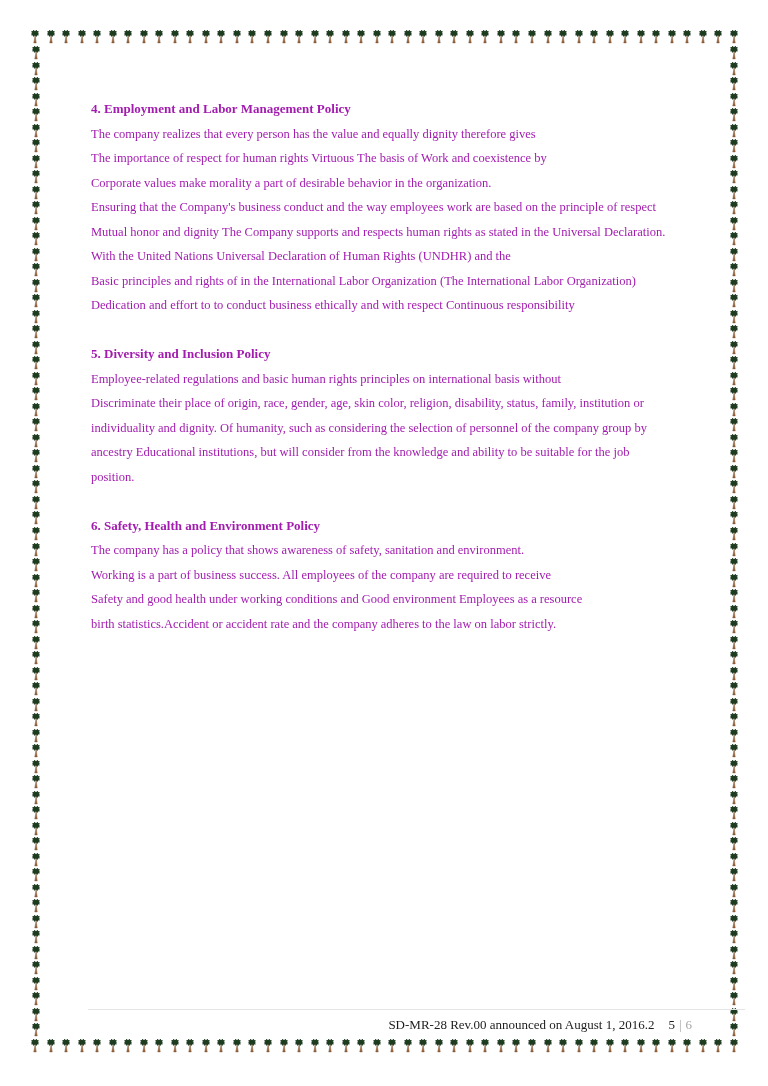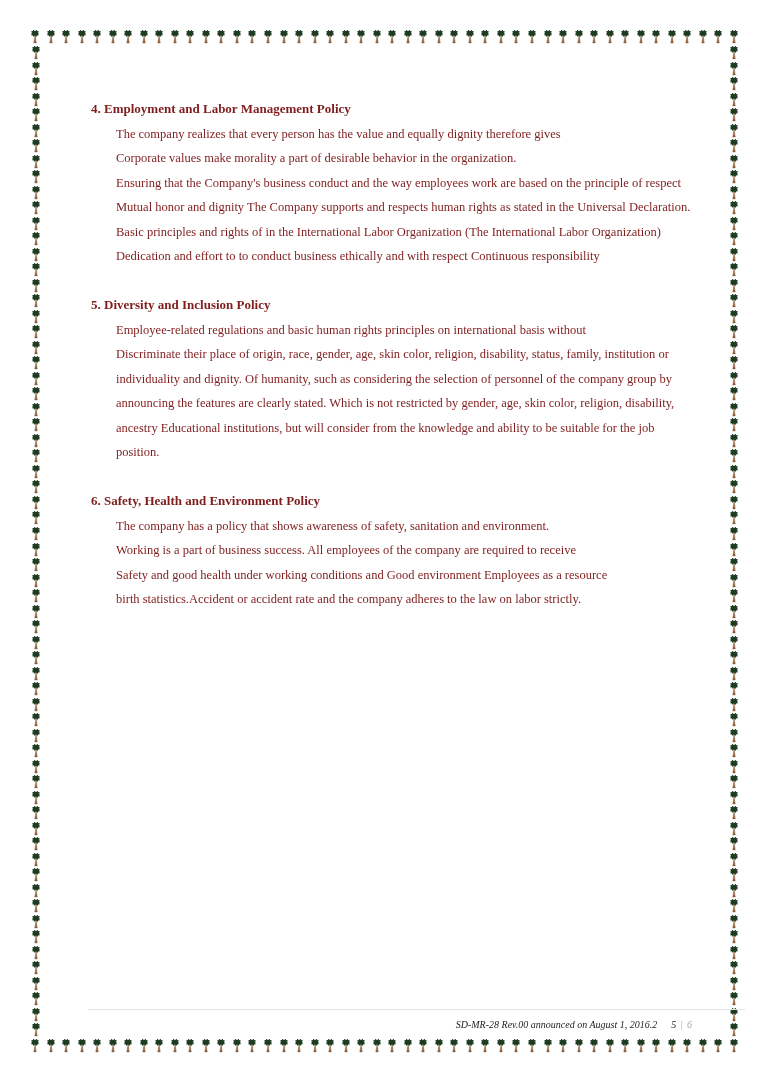--- a/index.html
+++ b/index.html
@@ -12,28 +12,28 @@
   }
   
   .b-strip{position:absolute;display:flex;}
   .b-top{left:28px;top:29px;width:713px;flex-direction:row;justify-content:space-between;}
   .b-bottom{left:28px;top:1038px;width:713px;flex-direction:row;justify-content:space-between;}
   .b-left{left:29px;top:45px;height:993px;flex-direction:column;justify-content:space-between;}
   .b-right{left:727px;top:45px;height:993px;flex-direction:column;justify-content:space-between;}
   .tree{width:14px;height:15px;flex:0 0 auto;display:block;}
 
   
-  .content{position:absolute;left:91px;top:97px;width:620px;color:#7f1d1d;}
-  .line{height:24.5px;line-height:24.5px;font-size:12.5px;white-space:nowrap;margin-left:25px;}
+  .content{position:absolute;left:91px;top:97px;width:620px;color:#a21caf;}
+  .line{height:24.5px;line-height:24.5px;font-size:12.5px;white-space:nowrap;}
   .heading{height:24.5px;line-height:24.5px;font-size:13px;font-weight:bold;white-space:nowrap;}
   .blank{height:24.5px;}
 
   
   .footer-rule{position:absolute;left:88px;top:1009px;width:657px;border-top:1px solid #e4e4e4;}
-  .footer{position:absolute;top:1016px;right:76px;font-size:10px;color:#1c1c1c;white-space:nowrap;line-height:18px;font-style:italic;}
+  .footer{position:absolute;top:1016px;right:76px;font-size:13px;color:#1c1c1c;white-space:nowrap;line-height:18px;}
   .footer .cur{margin-left:14px;color:#1c1c1c;}
   .footer .sep{margin:0 4px;color:#a6a6a6;}
   .footer .total{color:#a6a6a6;}
 </style>
 </head>
 <body>
 
 <svg width="0" height="0" style="position:absolute" aria-hidden="true">
   <defs>
     <g id="palm-tree">
@@ -717,31 +717,32 @@
         <use href="#palm-tree"></use>
       </svg>
       <svg class="tree" viewBox="0 -2 32 42">
         <use href="#palm-tree"></use>
       </svg>
     </div>
 
   <div class="content" id="content">
       <div class="heading">4. Employment and Labor Management Policy</div>
       <div class="line">The company realizes that every person has the value and equally dignity therefore gives</div>
+      <div class="line">The importance of respect for human rights Virtuous The basis of Work and coexistence by</div>
       <div class="line">Corporate values make morality a part of desirable behavior in the organization.</div>
       <div class="line">Ensuring that the Company's business conduct and the way employees work are based on the principle of respect</div>
       <div class="line">Mutual honor and dignity The Company supports and respects human rights as stated in the Universal Declaration.</div>
+      <div class="line">With the United Nations Universal Declaration of Human Rights (UNDHR) and the</div>
       <div class="line">Basic principles and rights of in the International Labor Organization (The International Labor Organization)</div>
       <div class="line">Dedication and effort to to conduct business ethically and with respect Continuous responsibility</div>
       <div class="blank"></div>
       <div class="heading">5. Diversity and Inclusion Policy</div>
       <div class="line">Employee-related regulations and basic human rights principles on international basis without</div>
       <div class="line">Discriminate their place of origin, race, gender, age, skin color, religion, disability, status, family, institution or</div>
       <div class="line">individuality and dignity. Of humanity, such as considering the selection of personnel of the company group by</div>
-      <div class="line">announcing the features are clearly stated. Which is not restricted by gender, age, skin color, religion, disability,</div>
       <div class="line">ancestry Educational institutions, but will consider from the knowledge and ability to be suitable for the job</div>
       <div class="line">position.</div>
       <div class="blank"></div>
       <div class="heading">6. Safety, Health and Environment Policy</div>
       <div class="line">The company has a policy that shows awareness of safety, sanitation and environment.</div>
       <div class="line">Working is a part of business success. All employees of the company are required to receive</div>
       <div class="line">Safety and good health under working conditions and Good environment Employees as a resource</div>
       <div class="line">birth statistics.Accident or accident rate and the company adheres to the law on labor strictly.</div>
     </div>
 

